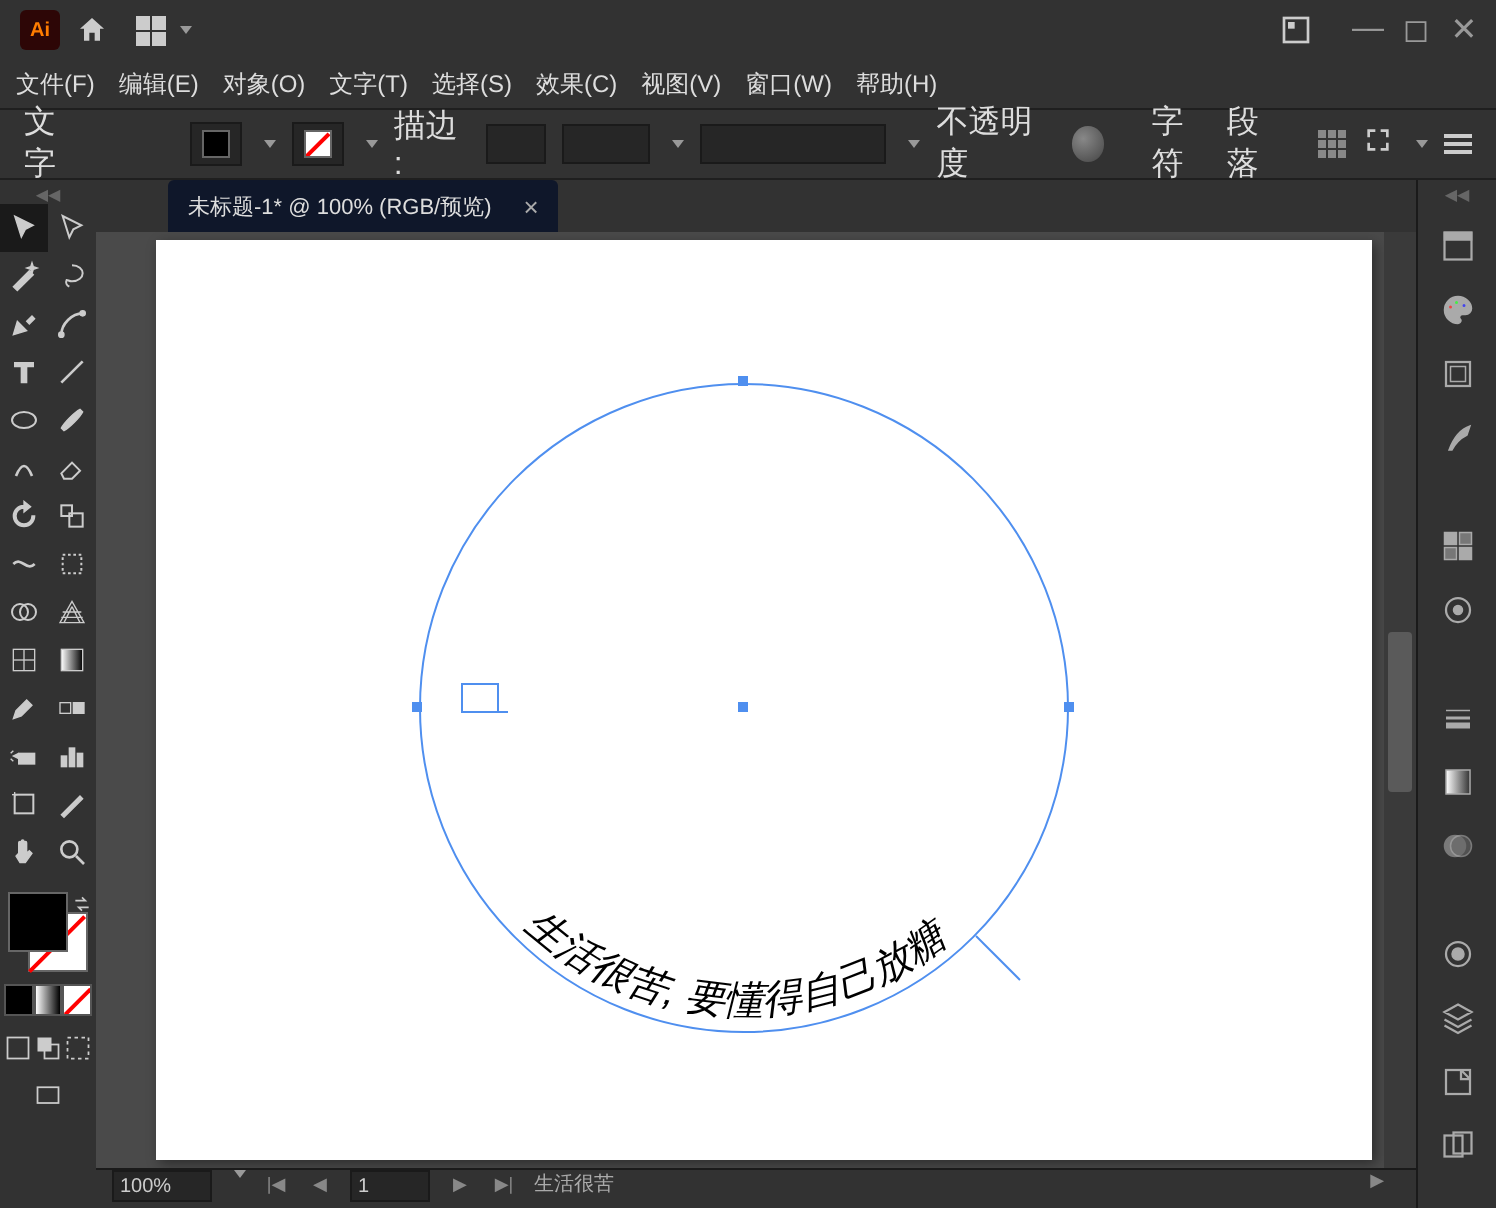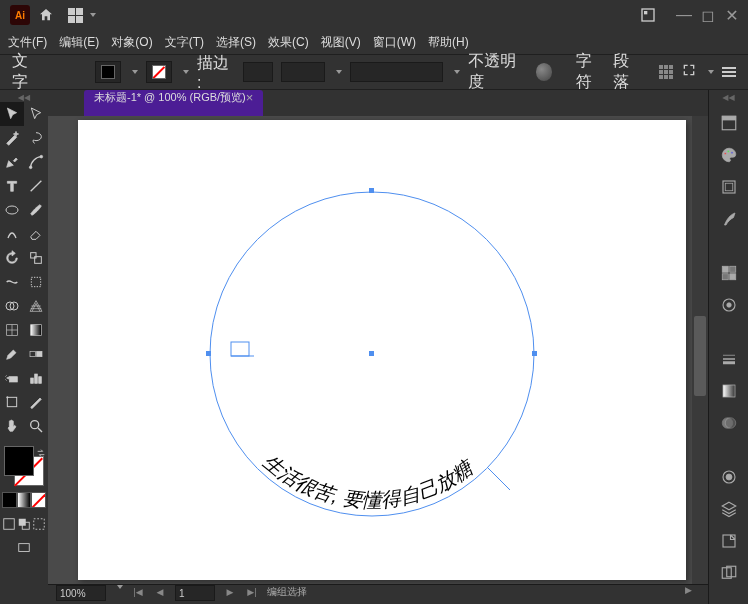--- a/index.html
+++ b/index.html
@@ -60,21 +60,21 @@
 .dm{width:16px;height:16px;display:flex;align-items:center;justify-content:center}
 .dm svg{width:14px;height:14px;fill:#ccc}
 .screen-mode{display:flex;padding:2px;margin-top:4px;justify-content:center}
 .right-panels{width:40px;background:#323232;display:flex;flex-direction:column;align-items:center;padding-top:2px;gap:10px;border-left:1px solid #1a1a1a}
 .rp-expand{width:40px;height:10px;display:flex;align-items:center;justify-content:center;color:#666;font-size:8px}
 .rp-icon{width:22px;height:22px;display:flex;align-items:center;justify-content:center;cursor:pointer}
 .rp-icon svg{width:18px;height:18px;fill:#aaa;stroke:#aaa}
 .rp-gap{height:12px}
 .doc-area{flex:1;display:flex;flex-direction:column;background:#262626}
 .tab-bar{height:26px;background:#323232;display:flex;align-items:flex-end}
-.doc-tab{height:26px;background:#4c1d95;color:#ddd;font-size:11px;display:flex;padding:0 10px;gap:0;border-top-left-radius:3px;border-top-right-radius:3px;margin-left:36px}
+.doc-tab{height:26px;background:#0f172a;color:#ddd;font-size:11px;display:flex;align-items:center;padding:0 10px;gap:16px;border-top-left-radius:3px;border-top-right-radius:3px;margin-left:36px}
 .tab-close{color:#aaa;cursor:pointer;font-size:13px}
 .canvas-wrap{flex:1;position:relative;background:#4a4a4a;overflow:hidden}
 .artboard{position:absolute;top:4px;left:30px;width:608px;height:460px;background:#fff;box-shadow:2px 2px 6px rgba(0,0,0,.4)}
 .circle-path{position:absolute;top:70px;left:130px;width:328px;height:328px}
 .circle-path svg{width:328px;height:328px;overflow:visible}
 .sel-handle{width:5px;height:5px;background:#4f8fef;position:absolute}
 .watermark{position:absolute;bottom:16px;right:10px;width:150px;height:60px;opacity:.55;pointer-events:none}
 .watermark-text{position:absolute;color:#3a5;font-style:italic;font-weight:bold}
 .status-bar{height:20px;background:#323232;display:flex;align-items:flex-start;padding:0 8px;gap:8px;border-top:1px solid #1a1a1a}
 .sb-input{width:50px;height:16px;background:#262626;border:1px solid #1a1a1a;color:#ccc;font-size:10px;padding:0 3px}
@@ -409,21 +409,21 @@
         </div>
     </div>
     <div class="status-bar">
       <input class="sb-input" value="100%" style="">
       <div class="chev"></div>
       <div class="sb-nav">|◀</div>
       <div class="sb-nav">◀</div>
       <input class="sb-input" style="width: 40px;" value="1">
       <div class="sb-nav">▶</div>
       <div class="sb-nav">▶|</div>
-      <span class="sb-label">编组选择</span>
+      <span class="sb-label">生活很苦</span>
       <div class="sb-play">▶</div>
     </div>
   </div>
 
   <div class="right-panels">
     <div class="rp-expand">◀◀</div>
     <div class="rp-icon">
         <svg viewBox="0 0 24 24">
           <rect x="3" y="3" width="18" height="18" fill="none" stroke-width="1.5"></rect>
           <rect x="3" y="3" width="18" height="5"></rect>

